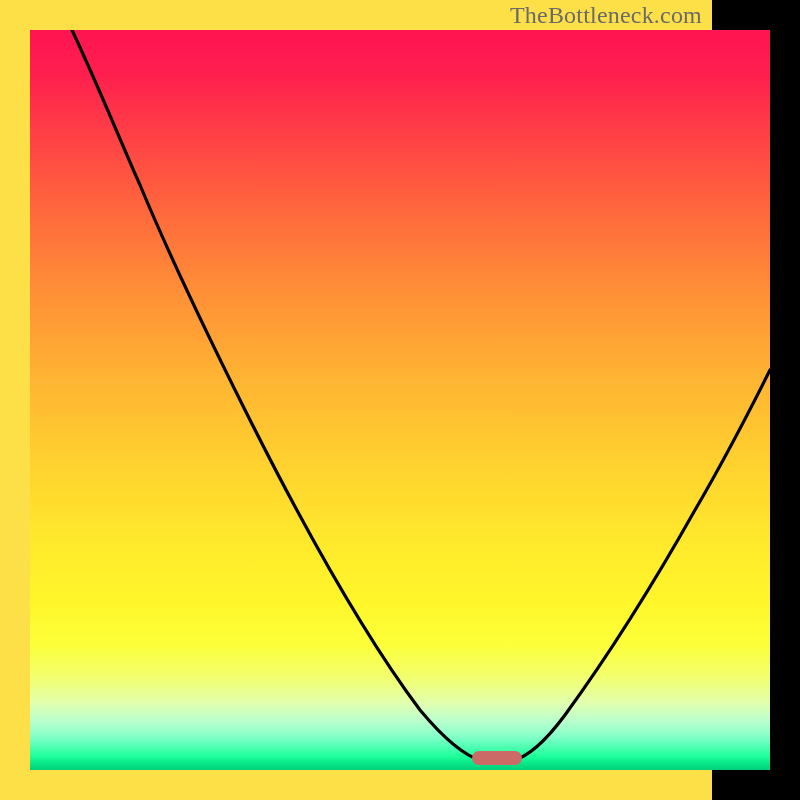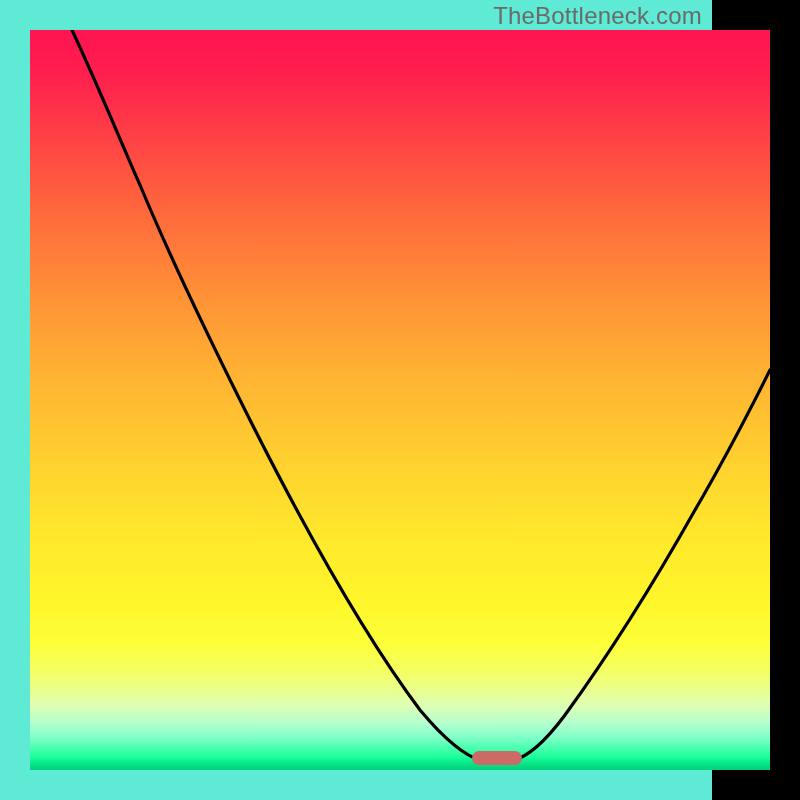--- a/index.html
+++ b/index.html
@@ -8,21 +8,22 @@
     width: 800px;
     height: 800px;
     overflow: hidden;
     background: #000;
     font-family: Arial, Helvetica, sans-serif;
   }
   .frame {
     position: relative;
     width: 712px;
     height: 800px;
-    background: #5eead4;
+    background: #fde047;
+    font-family: Liberation Serif, serif;
   }
   .watermark {
     position: absolute;
     top: 2px;
     right: 10px;
     color: #6a6a6a;
     font-size: 24px;
     font-weight: 400;
     letter-spacing: 0.2px;
     z-index: 10;

